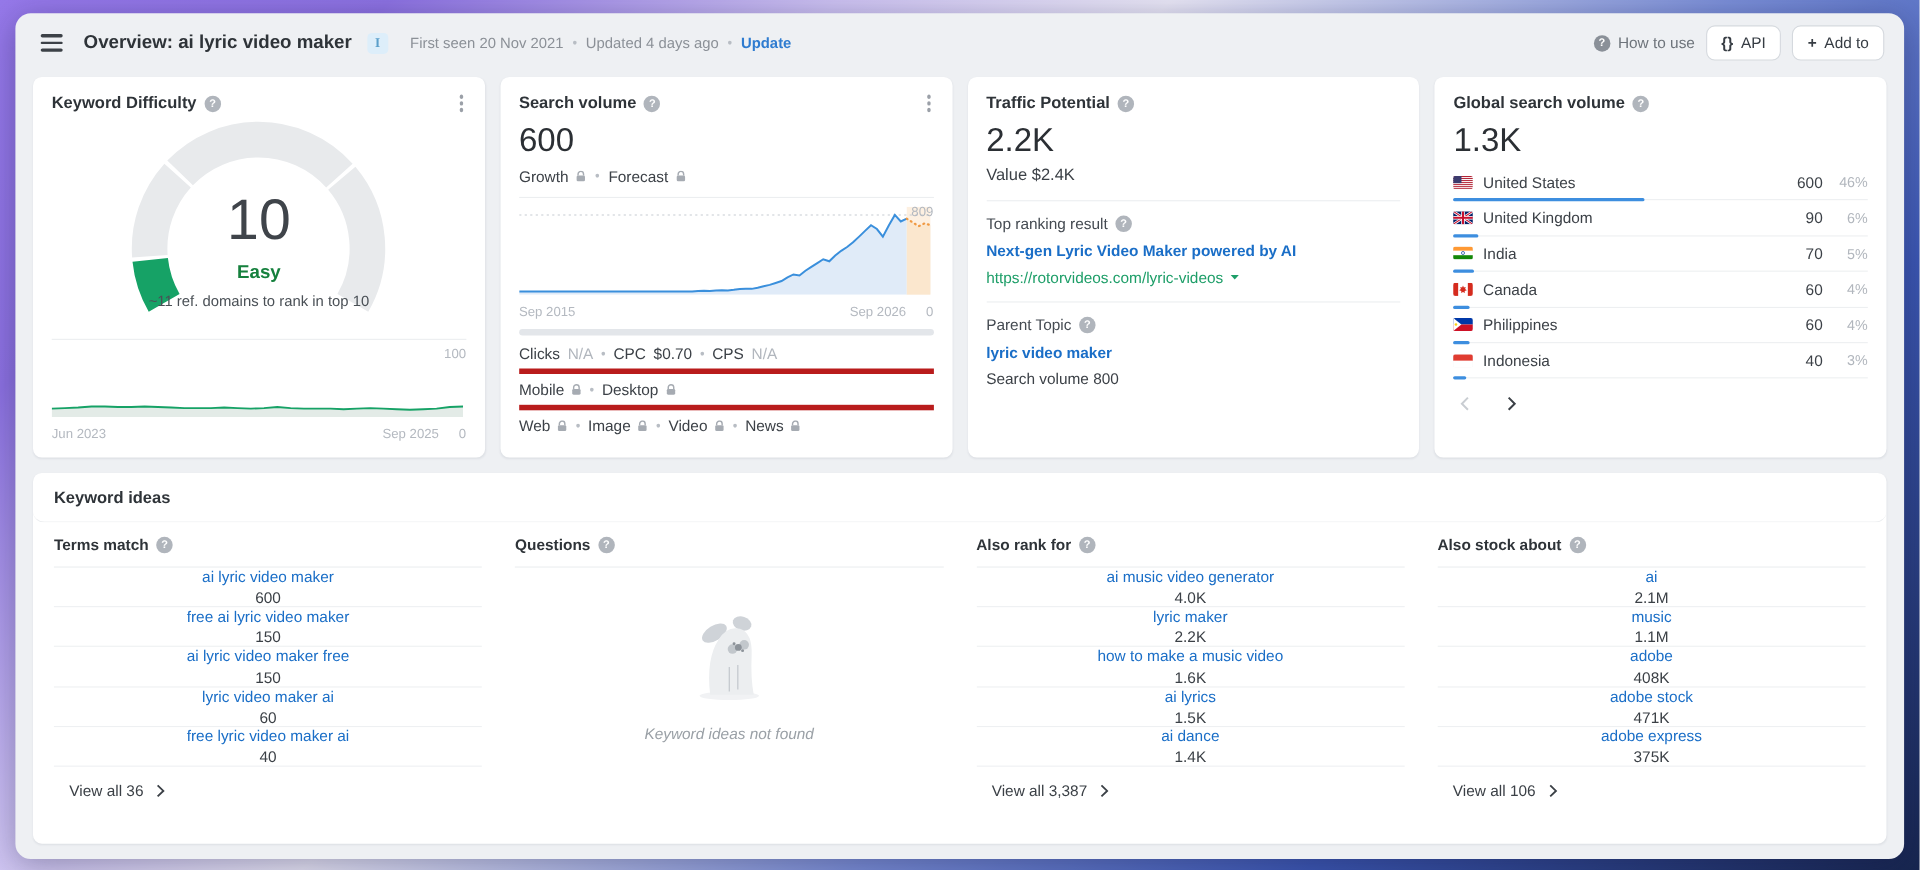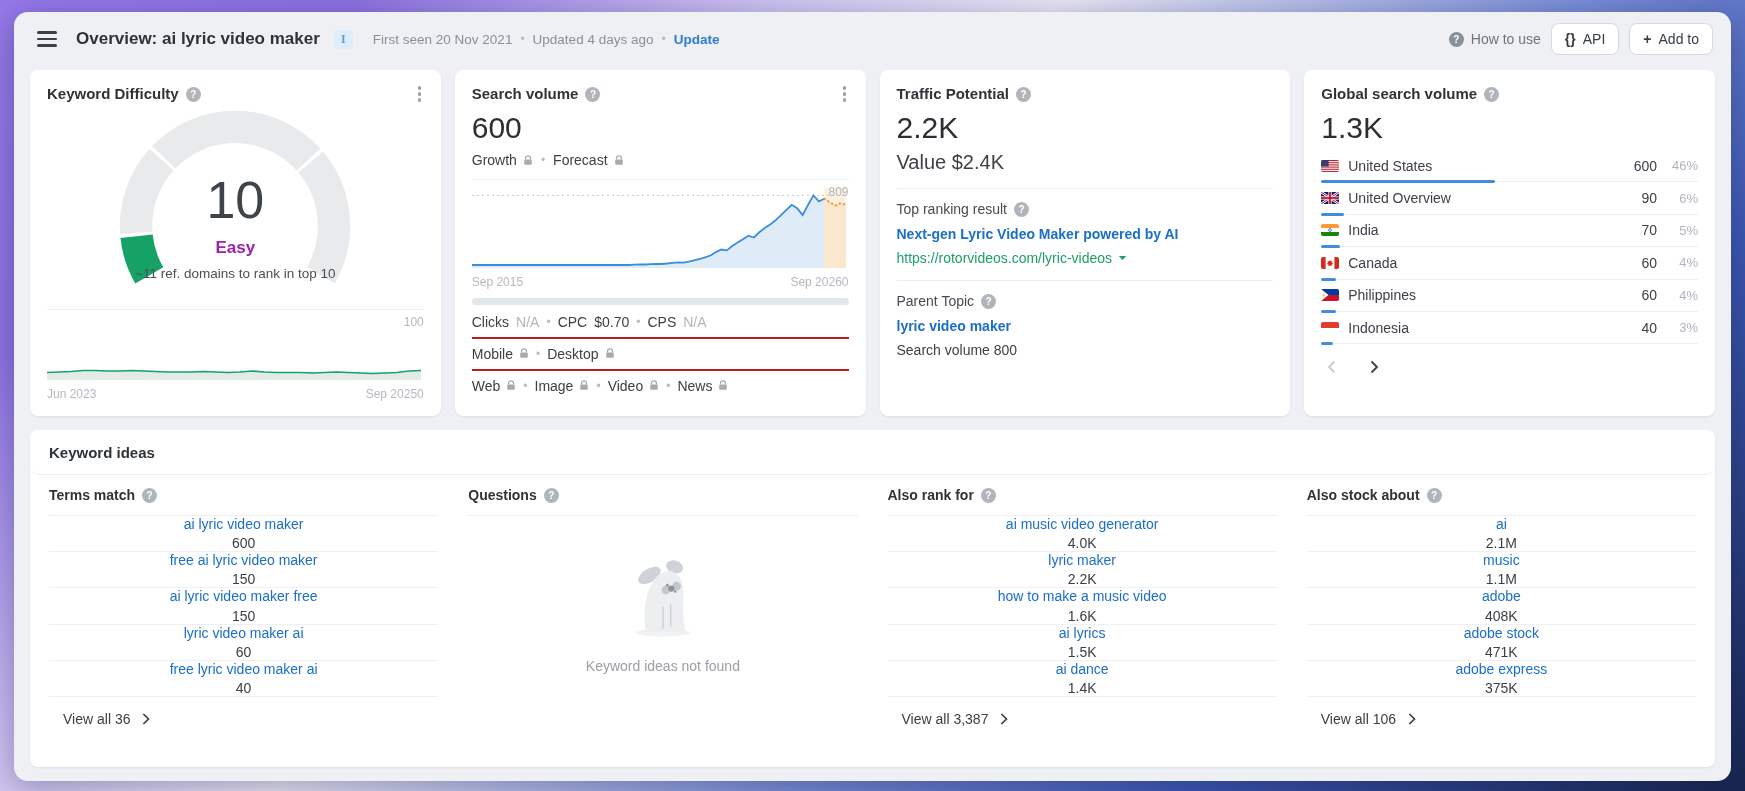--- a/index.html
+++ b/index.html
@@ -37,38 +37,38 @@
   .card-title{font-size:15px;font-weight:700;color:#2e3338;}
   .kebab{position:absolute;top:14px;right:12px;width:18px;height:20px;border:none;background:transparent;cursor:pointer;
     display:flex;flex-direction:column;align-items:center;justify-content:center;gap:2.5px;padding:0;}
   .kebab i{width:3.4px;height:3.4px;border-radius:50%;background:#9ba0a8;display:block;}
   .big-num{font-size:30px;color:#2b2f34;margin-top:9px;line-height:1.1;}
 
   
   .gauge-wrap{position:relative;height:198px;margin-top:2px;}
   .gauge-wrap svg{position:absolute;left:50%;transform:translateX(-50%);top:0;}
   .kd-num{position:absolute;width:100%;text-align:center;top:66px;font-size:52px;color:#3f444a;}
-  .kd-easy{position:absolute;width:100%;text-align:center;top:134px;font-size:17px;font-weight:600;color:#a21caf;}
+  .kd-easy{position:absolute;width:100%;text-align:center;top:134px;font-size:17px;font-weight:600;color:#15803d;}
   .kd-sub{position:absolute;width:100%;text-align:center;top:162px;font-size:13.5px;color:#4a5056;}
   .mini-chart{border-top:1px solid #eceef0;margin-top:auto;position:relative;padding-top:14px;}
   .axis-max{position:absolute;right:0;top:5px;font-size:12px;color:#b4b9c0;}
   .axis-row{display:flex;justify-content:space-between;font-size:12px;color:#b4b9c0;margin-top:3px;}
-  .axis-right{display:flex;gap:0;}
+  .axis-right{display:flex;gap:18px;}
 
   
   .toggles{display:flex;align-items:center;gap:8px;font-size:14px;color:#3c4147;margin-top:8px;}
   .toggle-item{display:flex;align-items:center;gap:6px;cursor:pointer;}
   .sv-chart{border-top:1px solid #eceef0;margin-top:11px;position:relative;padding-top:8px;}
   .brush{height:7px;border-radius:4px;background:#e3e6ea;margin:9px 0 2px;cursor:pointer;}
   .sv-row{display:flex;align-items:center;gap:7px;height:31.5px;font-size:14px;color:#3c4147;}
-  .sv-row + .sv-row{border-top:2px solid #b91c1c;}
+  .sv-row + .sv-row{border-top:5px solid #b91c1c;}
   .na{color:#b1b6bd;}
 
   
-  .tp-caption{font-size:20px;color:#3c4147;margin-top:7px;}
+  .tp-caption{font-size:15px;color:#3c4147;margin-top:7px;}
   .tp-divider{border-top:1px solid #eceef0;margin:14px 0 12px;}
   .tp-label{display:flex;align-items:center;gap:7px;font-size:14px;color:#454b52;}
   .tp-link{display:block;font-size:14px;font-weight:700;color:#1a6ec7;text-decoration:none;margin-top:9px;cursor:pointer;}
   .tp-url{display:flex;align-items:center;gap:6px;font-size:14px;color:#1d9e68;margin-top:8px;cursor:pointer;}
   .tp-vol{font-size:14px;color:#3c4147;margin-top:8px;}
 
   
   .gsv-list{margin-top:6px;}
   .gsv-row{position:relative;display:flex;align-items:center;gap:9px;height:31.4px;border-bottom:1px solid #edeff1;}
   .gsv-row .flag{flex:0 0 auto;display:flex;border-radius:2px;overflow:hidden;box-shadow:inset 0 0 0 1px rgba(0,0,0,.06);}
@@ -84,21 +84,21 @@
     height:337px;box-sizing:border-box;}
   .ideas-title{font-size:15px;font-weight:700;color:#2e3338;padding:14px 19px 13px;border-bottom:1px solid #eceef0;border-radius:10px;}
   .ideas-grid{display:grid;grid-template-columns:repeat(4,1fr);gap:30px;padding:0 19px;}
   .ki-head{display:flex;align-items:center;gap:7px;font-size:14px;font-weight:700;color:#2e3338;
     height:40px;border-bottom:1px solid #eceef0;}
   .ki-row{display:flex;align-items:center;justify-content:space-between;height:35.2px;border-bottom:1px solid #eef0f2;flex-direction:column;}
   .ki-row a{font-size:14px;color:#1a6ec7;text-decoration:none;cursor:pointer;}
   .ki-row .vol{font-size:14px;color:#3b4046;}
   .ki-foot{display:flex;align-items:center;gap:12px;height:44px;font-size:14px;color:#3b4046;cursor:pointer;margin-left:14px;}
   .ki-empty{text-align:center;padding-top:26px;}
-  .ki-empty-text{font-size:14px;color:#9aa0a6;margin-top:14px;}
+  .ki-empty-text{font-size:14px;color:#9aa0a6;margin-top:14px;font-style:italic;}
 </style>
 </head>
 <body>
 
 <div class="frame">
 <div class="window">
 
   <header class="topbar">
     <button class="hamburger">
           <i></i>
@@ -341,21 +341,21 @@
             <svg width="18" height="12" viewBox="0 0 18 12">
                   <rect width="18" height="12" fill="#012169"></rect>
                   <path d="M0 0 18 12M18 0 0 12" stroke="#fff" stroke-width="2.4"></path>
                   <path d="M0 0 18 12M18 0 0 12" stroke="#C8102E" stroke-width="1"></path>
                   <rect x="7.4" width="3.2" height="12" fill="#fff"></rect>
                   <rect y="4.4" width="18" height="3.2" fill="#fff"></rect>
                   <rect x="8.1" width="1.8" height="12" fill="#C8102E"></rect>
                   <rect y="5.1" width="18" height="1.8" fill="#C8102E"></rect>
                 </svg>
           </span>
-          <span class="gsv-name">United Overview</span>
+          <span class="gsv-name">United Kingdom</span>
           <span class="gsv-vol">90</span>
           <span class="gsv-pct">6%</span>
           <span class="gsv-bar" style="width: 6%;"></span>
         </div>
 
         <div class="gsv-row">
           <span class="flag">
             <svg width="18" height="12" viewBox="0 0 18 12">
                   <rect width="18" height="4" fill="#FF9933"></rect>
                   <rect y="4" width="18" height="4" fill="#fff"></rect>

